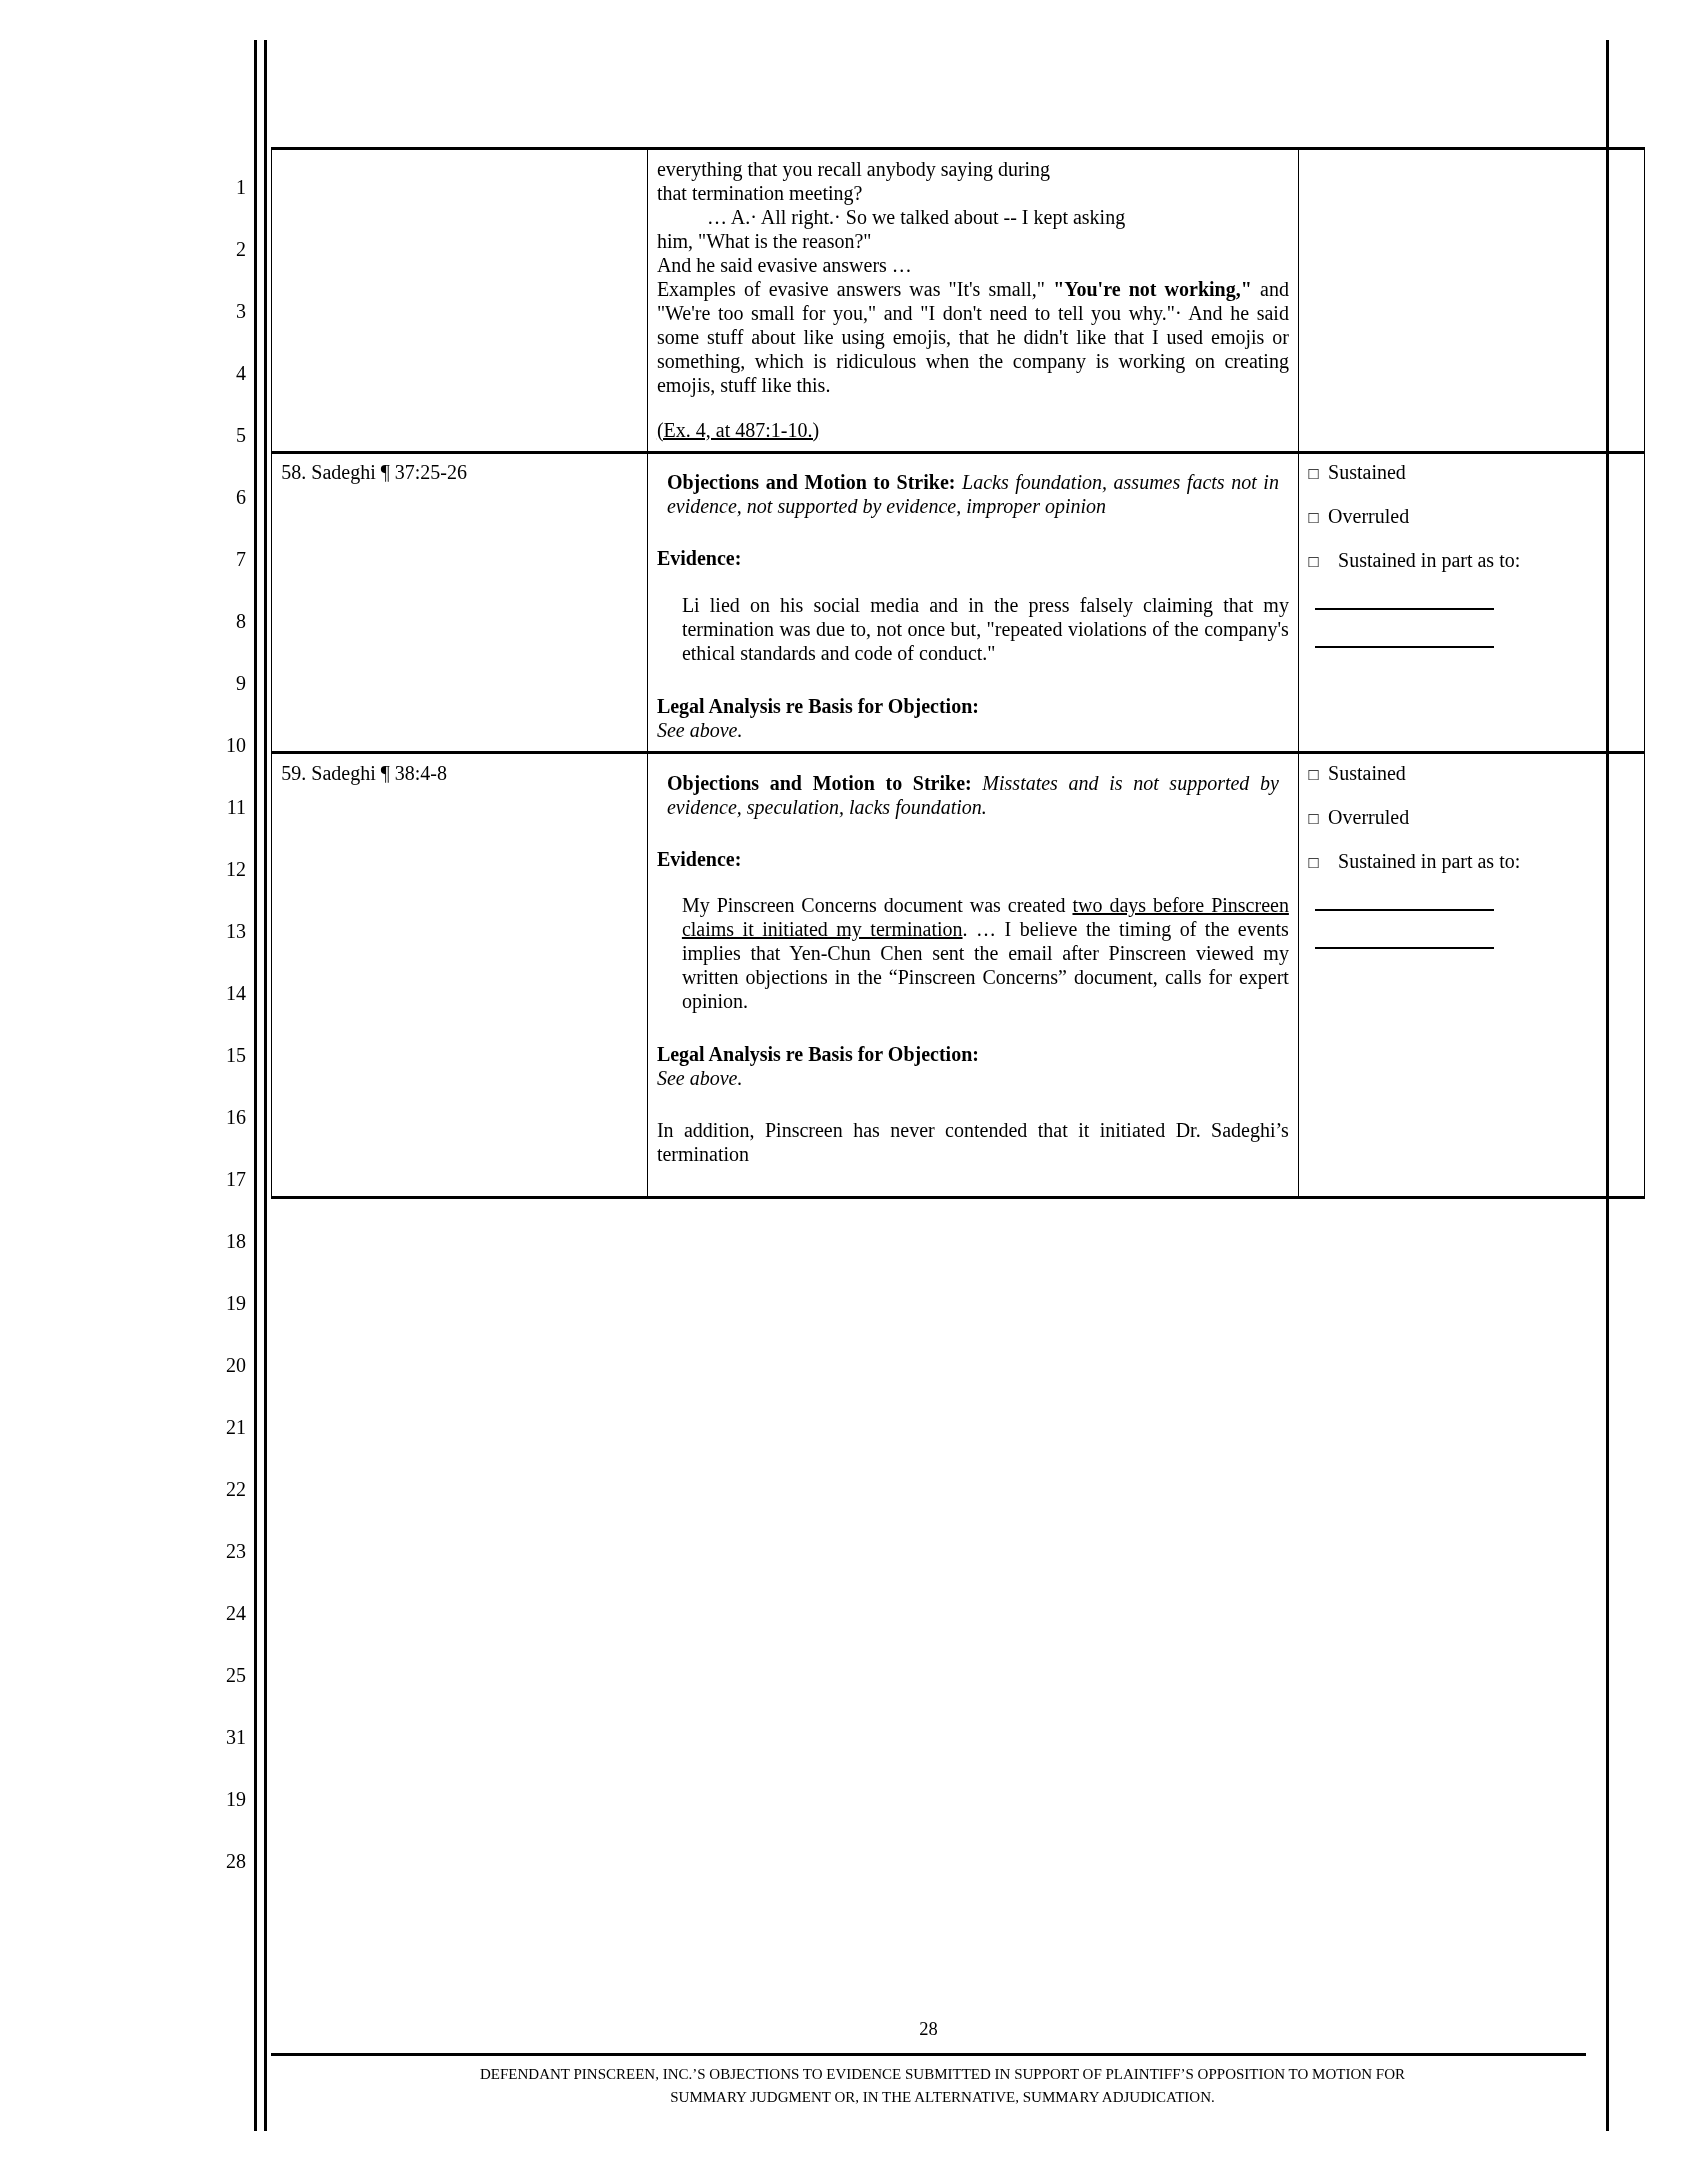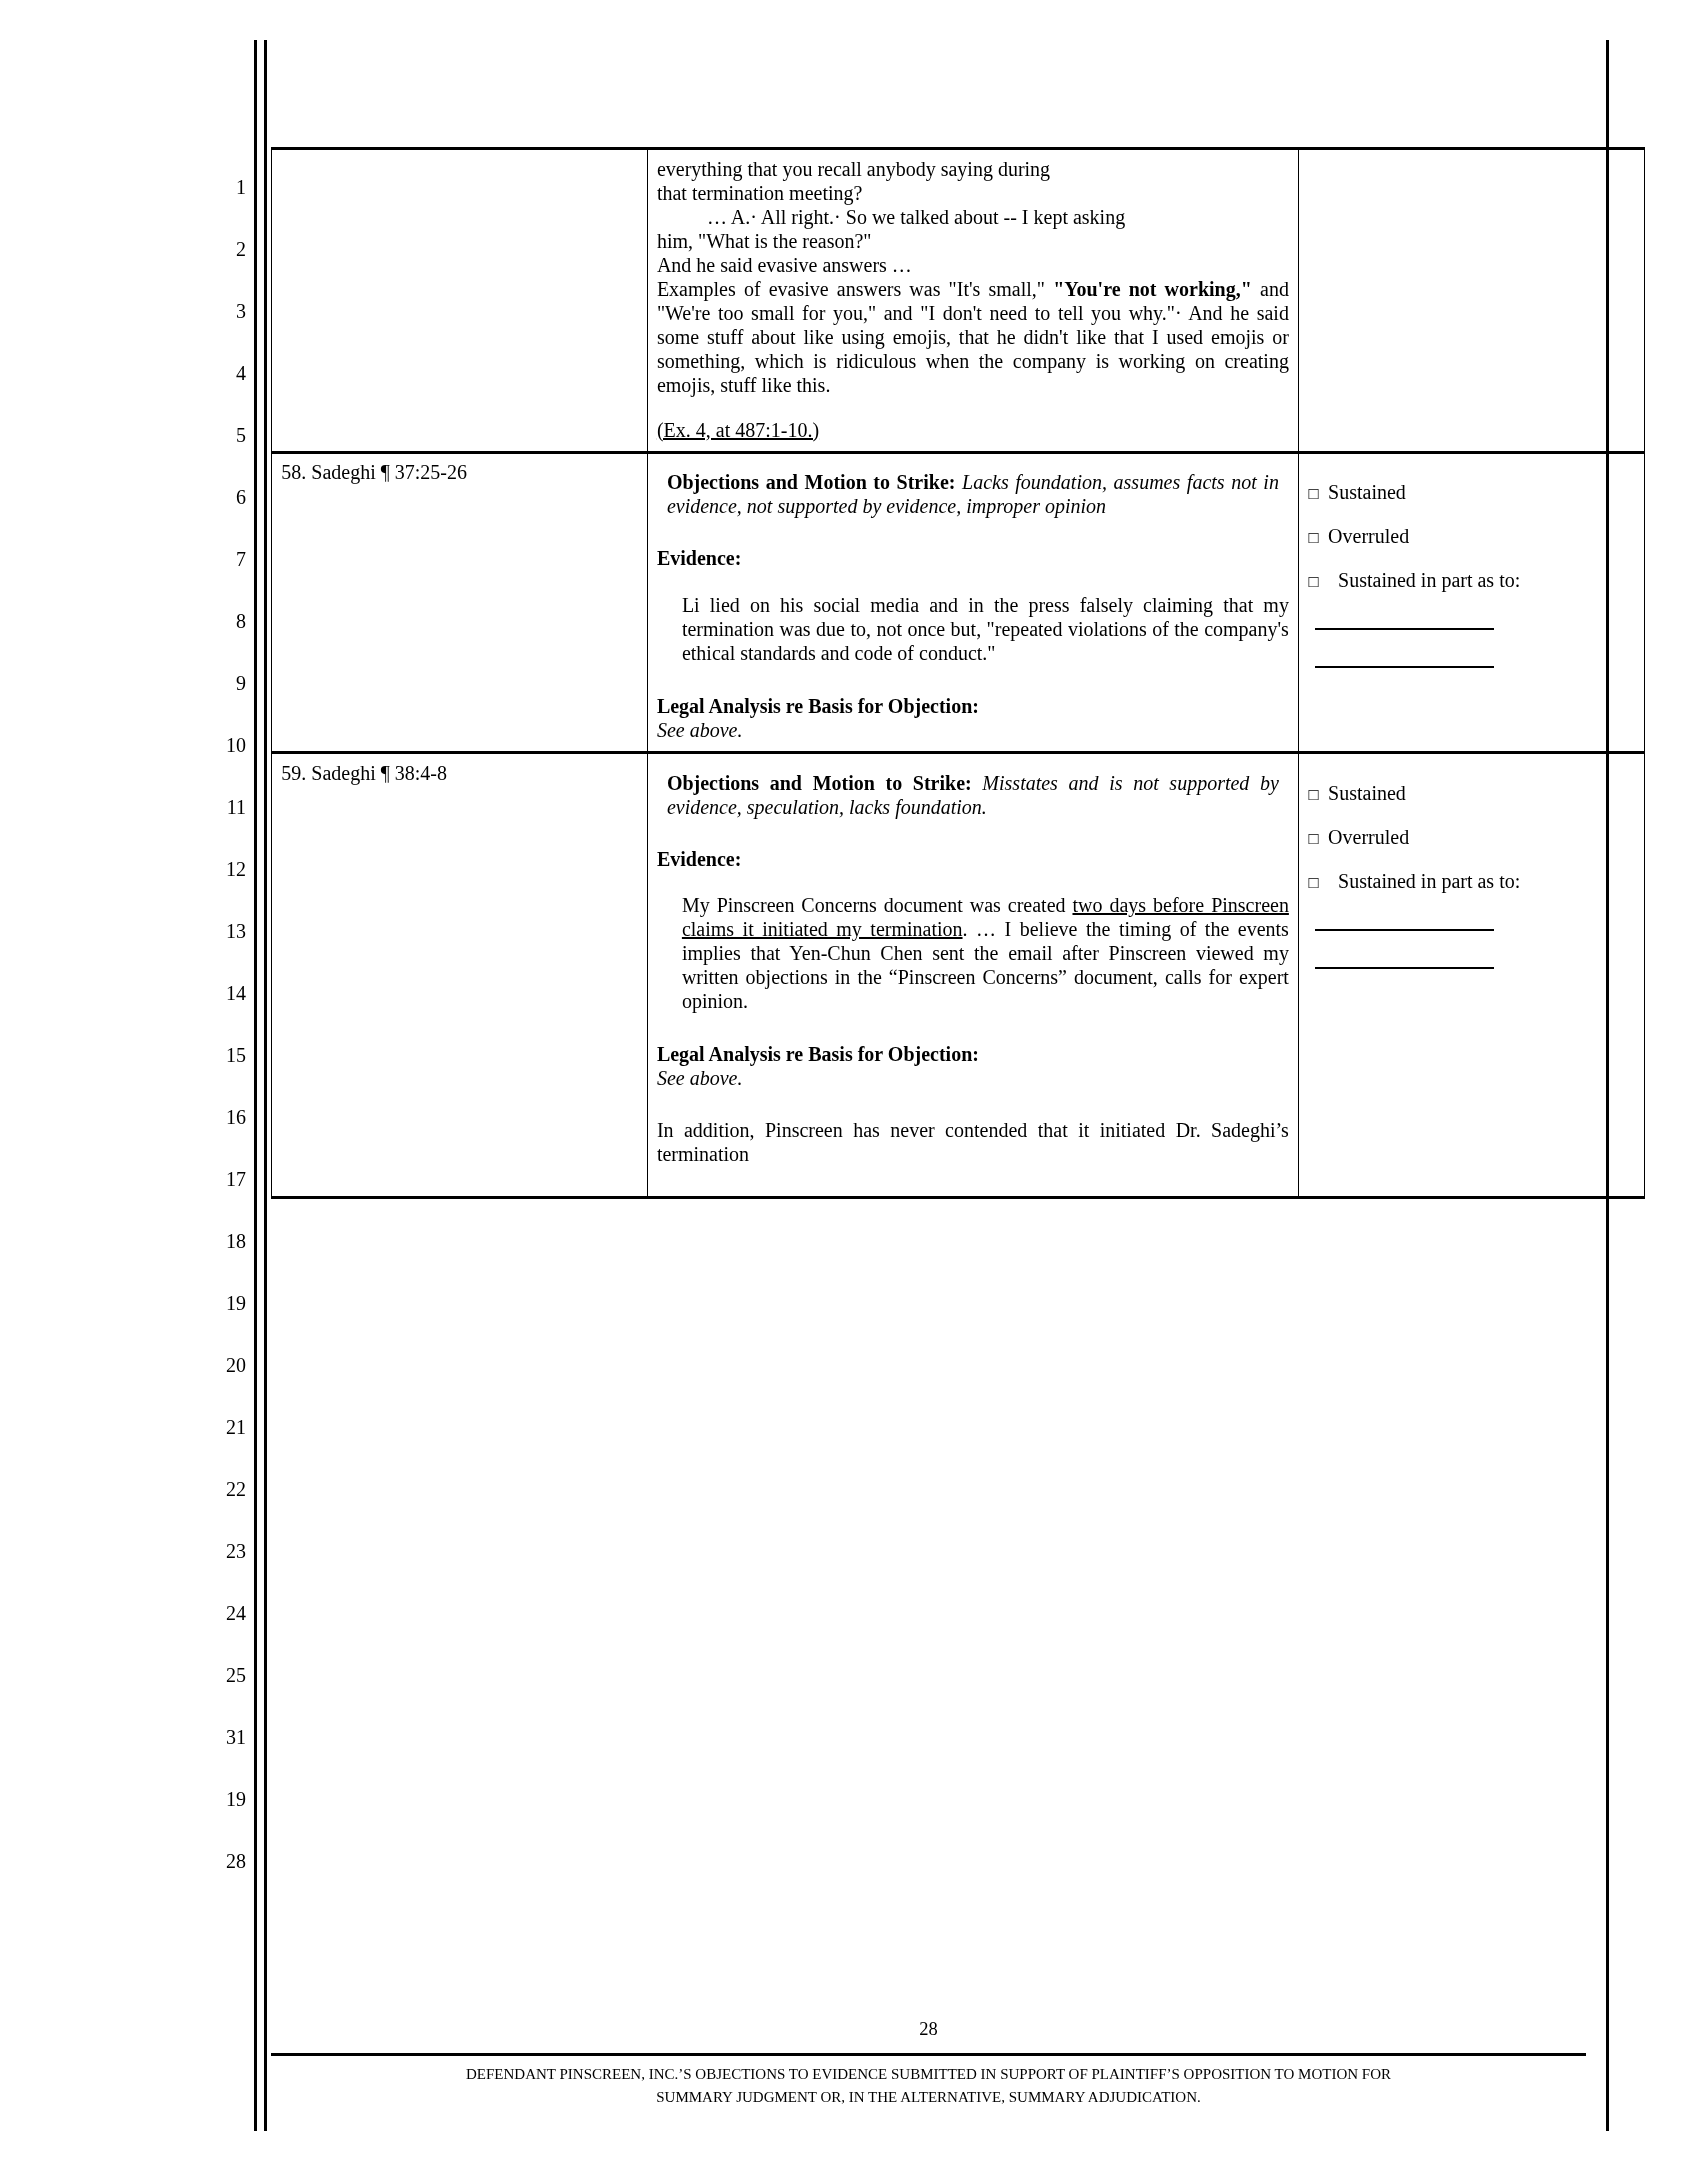--- a/index.html
+++ b/index.html
@@ -113,21 +113,20 @@
   .addl-para {
     text-align: justify;
     margin-top: 28px;
   }
   .uline { text-decoration: underline; }
 
   
   .ruling-col {
     font-size: 20px;
     line-height: 1.20;
-    margin-top: 20px;
   }
   .ruling-opt {
     margin: 0 0 20px 0;
     padding-left: 22.5px;
     text-indent: -22.5px;
   }
   .ruling-opt.wide {
     text-align: justify;
     padding-left: 0;
     text-indent: 0;
@@ -156,21 +155,21 @@
   .footer-rule {
     position: absolute;
     left: 271px;
     top: 2053px;
     width: 1315px;
     height: 0;
     border-top: 3.3px solid #000000;
   }
   .footer-text {
     position: absolute;
-    left: 271px;
+    left: 285px;
     top: 2063px;
     width: 1315px;
     text-align: center;
     font-size: 15px;
     line-height: 1.5;
   }
 </style>
 </head>
 <body>
 

